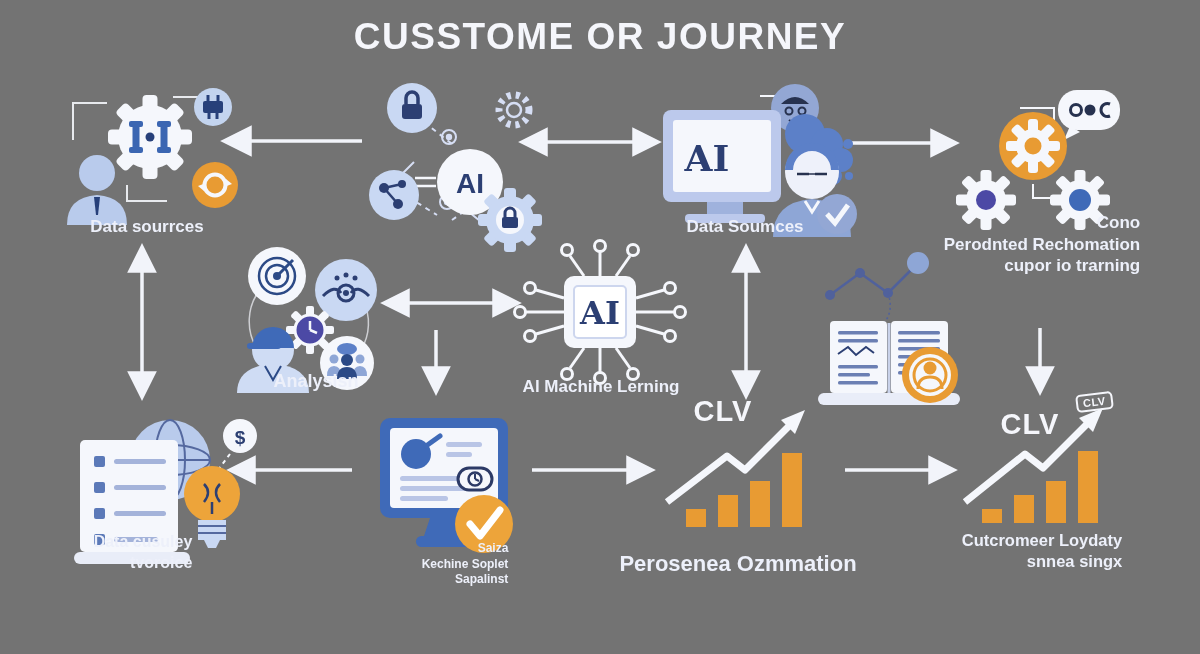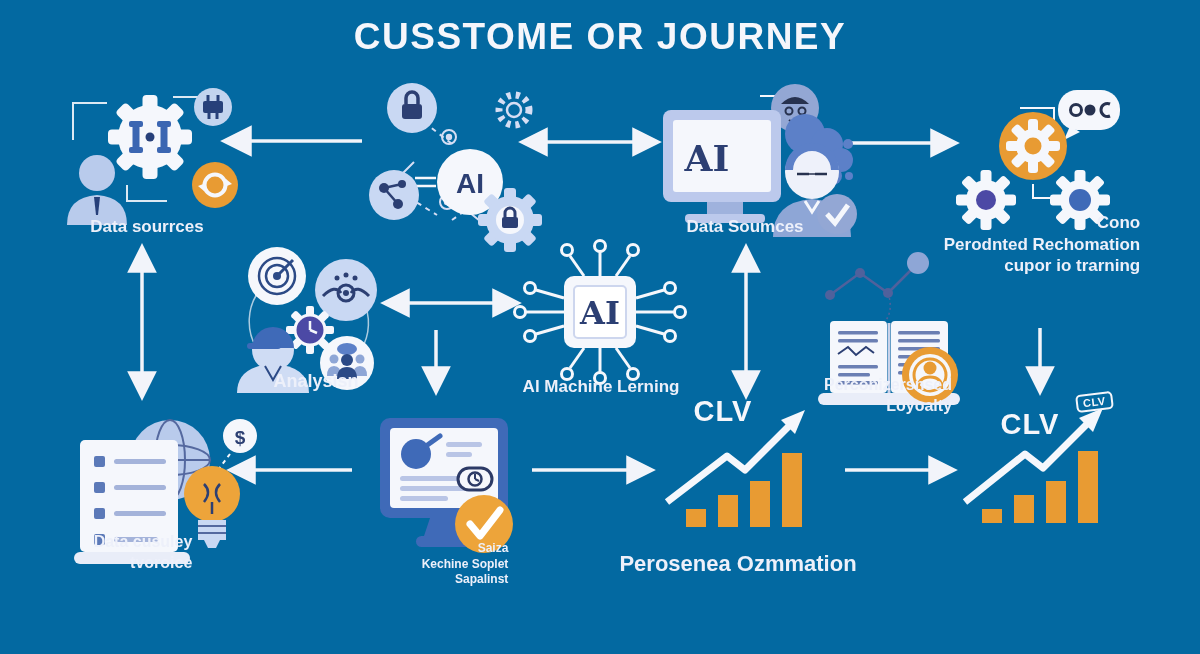--- a/index.html
+++ b/index.html
@@ -1,18 +1,18 @@
 <!DOCTYPE html>
 <html><head>
 <meta charset="utf-8">
 <style>
   html,body{margin:0;padding:0;background:#3a3780;}
   #canvas{
     position:relative;width:1200px;height:654px;overflow:hidden;
-    background:#0369a1;
+    background:#737373;
     font-family:"Liberation Sans",sans-serif;
   }
   #title{
     position:absolute;top:16px;left:0;width:100%;text-align:center;
     font-size:37px;font-weight:800;letter-spacing:1.5px;color:#f5f6fb;
   }
   .lbl{
     position:absolute;transform:translateX(-50%);text-align:right;
     color:#edf0fa;font-weight:700;line-height:1.3;white-space:nowrap;
   }
@@ -515,38 +515,38 @@
   </div>
 
   <div class="lbl" style="left:316px;top:370px;font-size:18px;">
     <div>Analysisn</div>
   </div>
 
   <div class="lbl" style="left:601px;top:376px;font-size:17px;">
     <div>Al Machine Lerning</div>
   </div>
 
-  <div class="lbl" style="left:888px;top:375px;font-size:16px;">
-    <div>Perconizersnsed</div>
-    <div>Loyoalty</div>
-  </div>
 
   <div class="clv" style="left:723px;top:395px;">CLV</div>
   <div class="clv" style="left:1030px;top:408px;">CLV</div>
   <div class="clv-badge" style="left:1076px;top:393px;">CLV</div>
 
   <div class="lbl" style="left:143px;top:532px;font-size:16px;">
     <div>Data cusuley</div>
     <div>tvoroice</div>
   </div>
 
   <div class="lbl" style="left:465px;top:541px;font-size:12px;">
     <div>Saiza</div>
     <div>Kechine Soplet</div>
     <div>Sapalinst</div>
   </div>
 
   <div class="lbl" style="left:738px;top:550px;font-size:22px;">
     <div>Perosenea Ozmmation</div>
   </div>
 
+  <div class="lbl" style="left:1042px;top:530px;font-size:16.5px;">
+    <div>Cutcromeer Loydaty</div>
+    <div>snnea singx</div>
+  </div>
 
 </div>
 
 </body></html>

